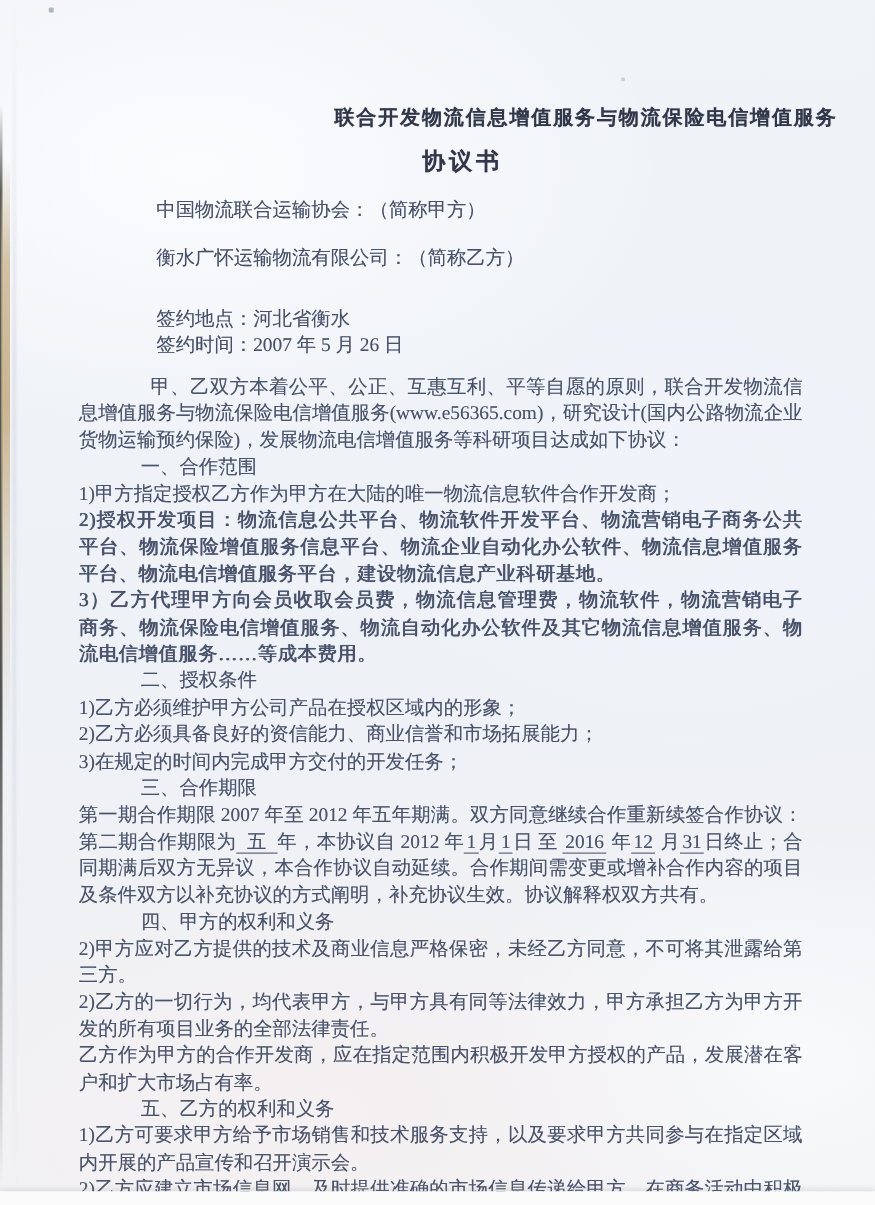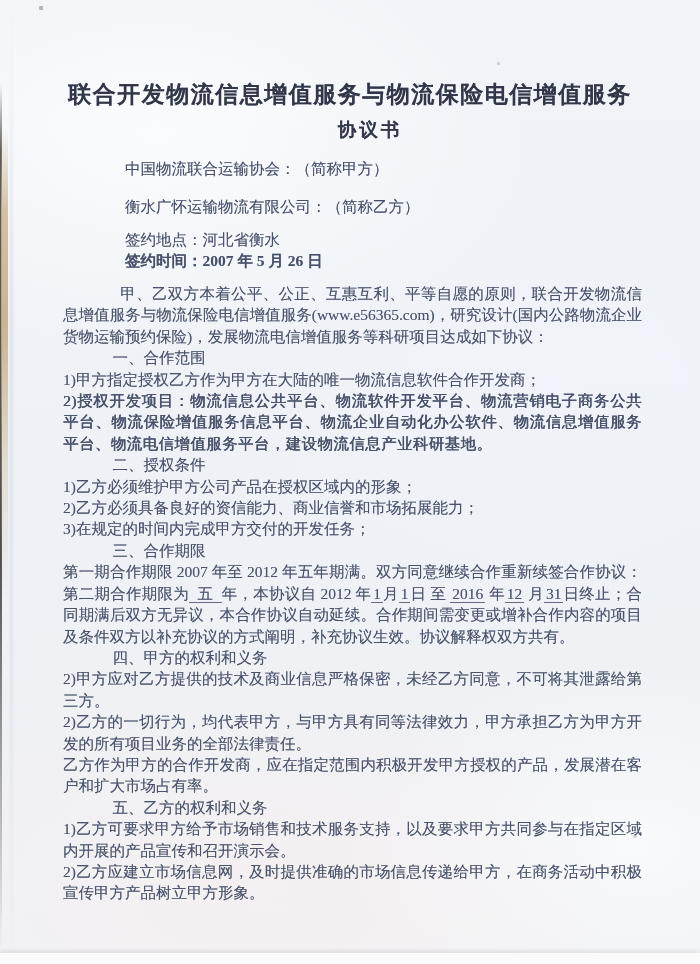--- a/index.html
+++ b/index.html
@@ -25,30 +25,30 @@
     filter:blur(.4px);}
   .edge-seam{position:absolute;left:10px;top:0;width:3px;height:964px;
     background:linear-gradient(180deg,rgba(190,196,210,.0),rgba(190,196,210,.35) 30%,rgba(190,196,210,.25) 70%,rgba(190,196,210,0));filter:blur(1px);}
   .strip-bottom{position:absolute;left:0;bottom:0;width:700px;height:11px;background:#fbfbfc;
     box-shadow:0 -2px 4px rgba(120,125,140,.18);}
   .speck{position:absolute;border-radius:1px;}
   .speck.s1{left:39px;top:6px;width:4px;height:4px;background:rgba(120,128,145,.55);}
   .speck.s2{left:497px;top:62px;width:3px;height:3px;background:rgba(160,150,155,.4);}
   .speck.s3{left:633px;top:835px;width:4px;height:3px;background:rgba(170,160,165,.35);}
   
-  .title{margin:84px 30px 0;text-align:center;font-weight:bold;font-size:23px;line-height:22px;
+  .title{margin:84px 30px 0;text-align:right;font-weight:bold;font-size:16px;line-height:22px;
     letter-spacing:1.5px;color:#313749;text-shadow:0 0 .6px rgba(49,55,73,.55);}
   .subtitle{margin:13px 0 0;text-align:center;font-weight:bold;font-size:18.5px;line-height:22px;
     letter-spacing:3px;color:#313749;text-shadow:0 0 .6px rgba(49,55,73,.55);padding-left:40px;}
   .meta{margin-left:125px;margin-right:40px;font-size:15.5px;line-height:21px;color:#46506a;
     text-shadow:0 0 .5px rgba(70,80,106,.4);}
   .meta.party-a{margin-top:17px;}
   .meta.party-b{margin-top:17px;}
-  .meta.place{margin-top:12px;}
-  .meta.date{margin-top:0;font-weight:bold;}
+  .meta.place{margin-top:28px;}
+  .meta.date{margin-top:0;}
   .bodytext{margin:12px 58px 0 63px;font-size:15.5px;line-height:21.4px;
     text-align:justify;color:#49536b;text-shadow:0 0 .5px rgba(73,83,107,.45);}
   .para{margin:0;}
   .para.indent-lg{text-indent:3.7em;}
   .para.heading{text-indent:3.2em;}
   .para.heavy{text-shadow:.45px 0 0 currentColor,0 0 .6px rgba(73,83,107,.6);letter-spacing:.4px;}
   .u{border-bottom:1.5px solid rgba(73,83,107,.85);padding:0 .12em;}
   .u.wide{padding:0 .55em;}
 </style>
 </head>
@@ -70,20 +70,21 @@
   <div class="meta party-a">中国物流联合运输协会：（简称甲方）</div>
   <div class="meta party-b">衡水广怀运输物流有限公司：（简称乙方）</div>
   <div class="meta place">签约地点：河北省衡水</div>
   <div class="meta date">签约时间：2007 年 5 月 26 日</div>
 
   <div class="bodytext">
     <p class="para indent-lg">甲、乙双方本着公平、公正、互惠互利、平等自愿的原则，联合开发物流信息增值服务与物流保险电信增值服务(www.e56365.com)，研究设计(国内公路物流企业货物运输预约保险)，发展物流电信增值服务等科研项目达成如下协议：</p>
     <p class="para heading">一、合作范围</p>
     <p class="para">1)甲方指定授权乙方作为甲方在大陆的唯一物流信息软件合作开发商；</p>
     <p class="para heavy">2)授权开发项目：物流信息公共平台、物流软件开发平台、物流营销电子商务公共平台、物流保险增值服务信息平台、物流企业自动化办公软件、物流信息增值服务平台、物流电信增值服务平台，建设物流信息产业科研基地。</p>
+    <p class="para heavy">3）乙方代理甲方向会员收取会员费，物流信息管理费，物流软件，物流营销电子商务、物流保险电信增值服务、物流自动化办公软件及其它物流信息增值服务、物流电信增值服务……等成本费用。</p>
     <p class="para heading">二、授权条件</p>
     <p class="para">1)乙方必须维护甲方公司产品在授权区域内的形象；</p>
     <p class="para">2)乙方必须具备良好的资信能力、商业信誉和市场拓展能力；</p>
     <p class="para">3)在规定的时间内完成甲方交付的开发任务；</p>
     <p class="para heading">三、合作期限</p>
 
     <p class="para"><span>第一期合作期限 2007 年至 2012 年五年期满。双方同意继续合作重新续签合作协议：第二期合作期限为</span><span class="u wide">五</span><span>年，本协议自 2012 年</span><span class="u">1</span><span>月</span><span class="u">1</span><span>日 至 </span><span class="u">2016</span><span> 年</span><span class="u">12</span><span> 月</span><span class="u">31</span><span>日终止；合同期满后双方无异议，本合作协议自动延续。合作期间需变更或增补合作内容的项目及条件双方以补充协议的方式阐明，补充协议生效。协议解释权双方共有。</span></p>
 
     <p class="para heading">四、甲方的权利和义务</p>
     <p class="para">2)甲方应对乙方提供的技术及商业信息严格保密，未经乙方同意，不可将其泄露给第三方。</p>

